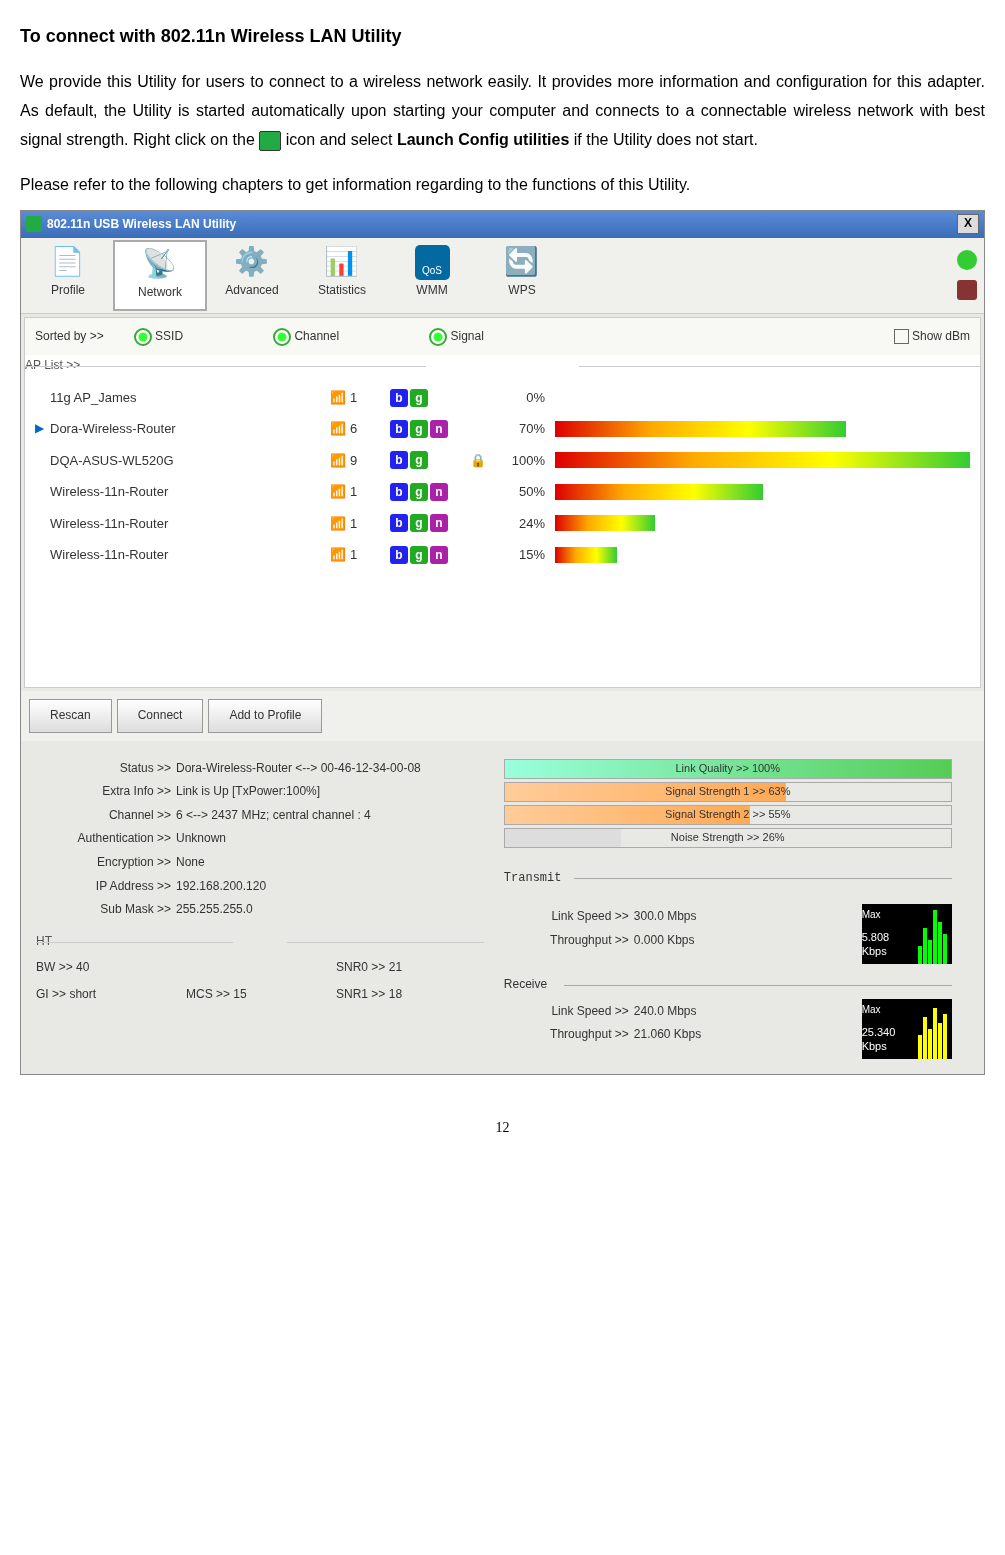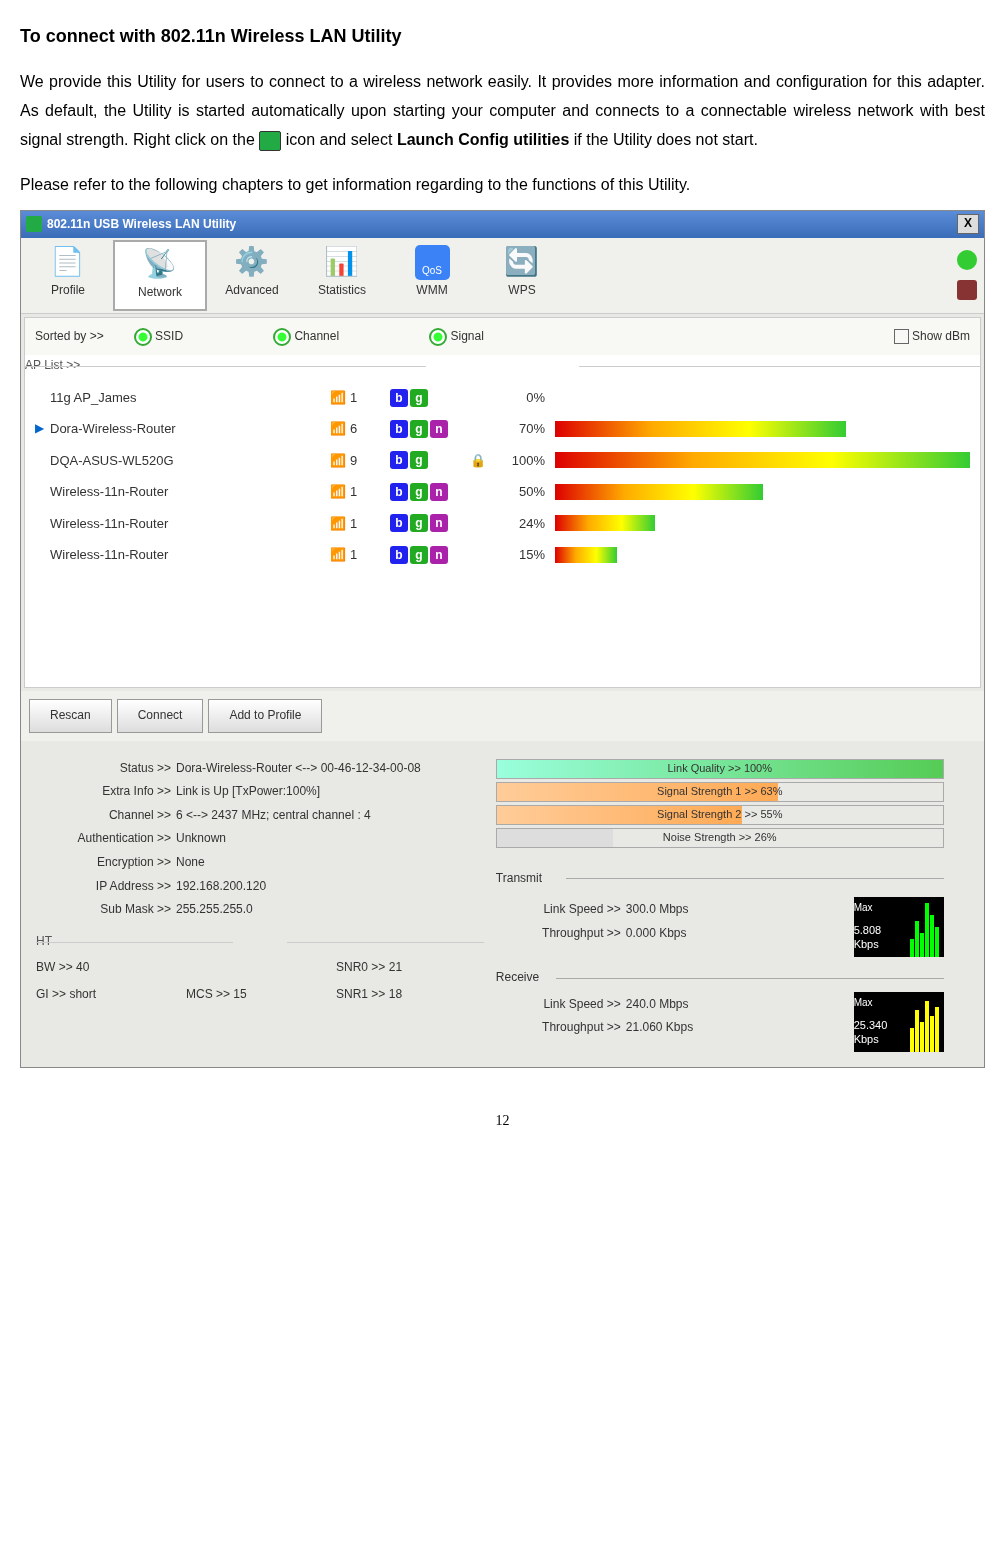--- a/index.html
+++ b/index.html
@@ -32,21 +32,21 @@
 .ap-ch { width: 40px; text-align: left; }
 .ap-badges { width: 80px; display: flex; gap: 2px; }
 .badge { width: 18px; height: 18px; border-radius: 3px; color: #fff; font-weight: bold; text-align: center; line-height: 18px; font-size: 12px; }
 .badge-b { background: #22e; } .badge-g { background: #2a2; } .badge-n { background: #a2a; }
 .ap-lock { width: 25px; }
 .ap-signal { width: 50px; text-align: right; padding-right: 10px; }
 .ap-bar { flex: 1; height: 16px; }
 .signal-fill { height: 100%; background: linear-gradient(to right, #d00, #fa0, #ff0, #3c3); }
 .btn-row { padding: 8px; display: flex; gap: 5px; background: #f0f0ec; }
 .btn { padding: 5px 20px; background: linear-gradient(#fff, #ddd); border: 1px solid #999; font-size: 12px; cursor: pointer; }
-.status-panel { display: flex; padding: 15px; gap: 12px; }
+.status-panel { display: flex; padding: 15px; gap: 20px; }
 .status-left { width: 48%; }
 .status-left .row { display: flex; margin: 2px 0; font-size: 12px; }
 .status-left .lbl { width: 135px; text-align: right; padding-right: 5px; }
 .ht-section .divider-label::before, .ht-section .divider-label::after { width: 44%; }
 .ht-row { display: flex; gap: 30px; font-size: 12px; margin: 5px 0; align-items: center; }
 .ht-row span { width: 120px; }
 .status-right { width: 48%; }
 .strength-bar { height: 18px; margin: 3px 0; border: 1px solid #aaa; display: flex; align-items: center; padding: 0 8px; font-size: 11px; color: #333; position: relative; }
 .strength-bar .fill { position: absolute; left: 0; top: 0; bottom: 0; z-index: 0; }
 .strength-bar .txt { position: relative; z-index: 1; width: 100%; text-align: center; }
@@ -96,21 +96,21 @@
     </div>
     <div class="tool-btn">
       <div class="tool-icon">⚙️</div>
       <div class="tool-label">Advanced</div>
     </div>
     <div class="tool-btn">
       <div class="tool-icon">📊</div>
       <div class="tool-label">Statistics</div>
     </div>
     <div class="tool-btn">
-      <div class="tool-icon" style="background:#3b82f6;width:35px;height:35px;margin:0 auto;border-radius:5px;color:#fff;font-size:10px;display:flex;align-items:flex-end;justify-content:center;">QoS</div>
+      <div class="tool-icon" style="background:#0369a1;width:35px;height:35px;margin:0 auto;border-radius:5px;color:#fff;font-size:10px;display:flex;align-items:flex-end;justify-content:center;">QoS</div>
       <div class="tool-label">WMM</div>
     </div>
     <div class="tool-btn">
       <div class="tool-icon">🔄</div>
       <div class="tool-label">WPS</div>
     </div>
     <div class="side-icons">
       <div class="side-icon" style="background:#3c3;border-radius:50%;"></div>
       <div class="side-icon" style="background:#833;border-radius:3px;"></div>
     </div>
@@ -288,21 +288,21 @@
       <div class="strength-bar">
           <div class="fill" style="width:55%;background:linear-gradient(to right,#fc9,#fa5);"></div>
           <div class="txt">Signal Strength 2 &gt;&gt; 55%</div>
         </div>
       <div class="strength-bar">
           <div class="fill" style="width:26%;background:#ddd;"></div>
           <div class="txt">Noise Strength &gt;&gt; 26%</div>
         </div>
 
       <div class="transmit-section">
-        <div style="font-size:12px;margin-bottom:8px;position:relative;"><span>Transmit</span> <span style="position:absolute;left:70px;right:0;top:50%;height:1px;background:#aaa;"></span></div>
+        <div style="font-size:12px;margin-bottom:15px;position:relative;font-family:Liberation Mono, monospace;"><span>Transmit</span> <span style="position:absolute;left:70px;right:0;top:50%;height:1px;background:#aaa;"></span></div>
         <div class="trans-row">
           <div class="trans-labels">
             <div class="row">
                 <div class="lbl">Link Speed &gt;&gt;</div>
                 <div>300.0 Mbps</div>
               </div>
             <div class="row">
                 <div class="lbl">Throughput &gt;&gt;</div>
                 <div>0.000 Kbps</div>
               </div>

